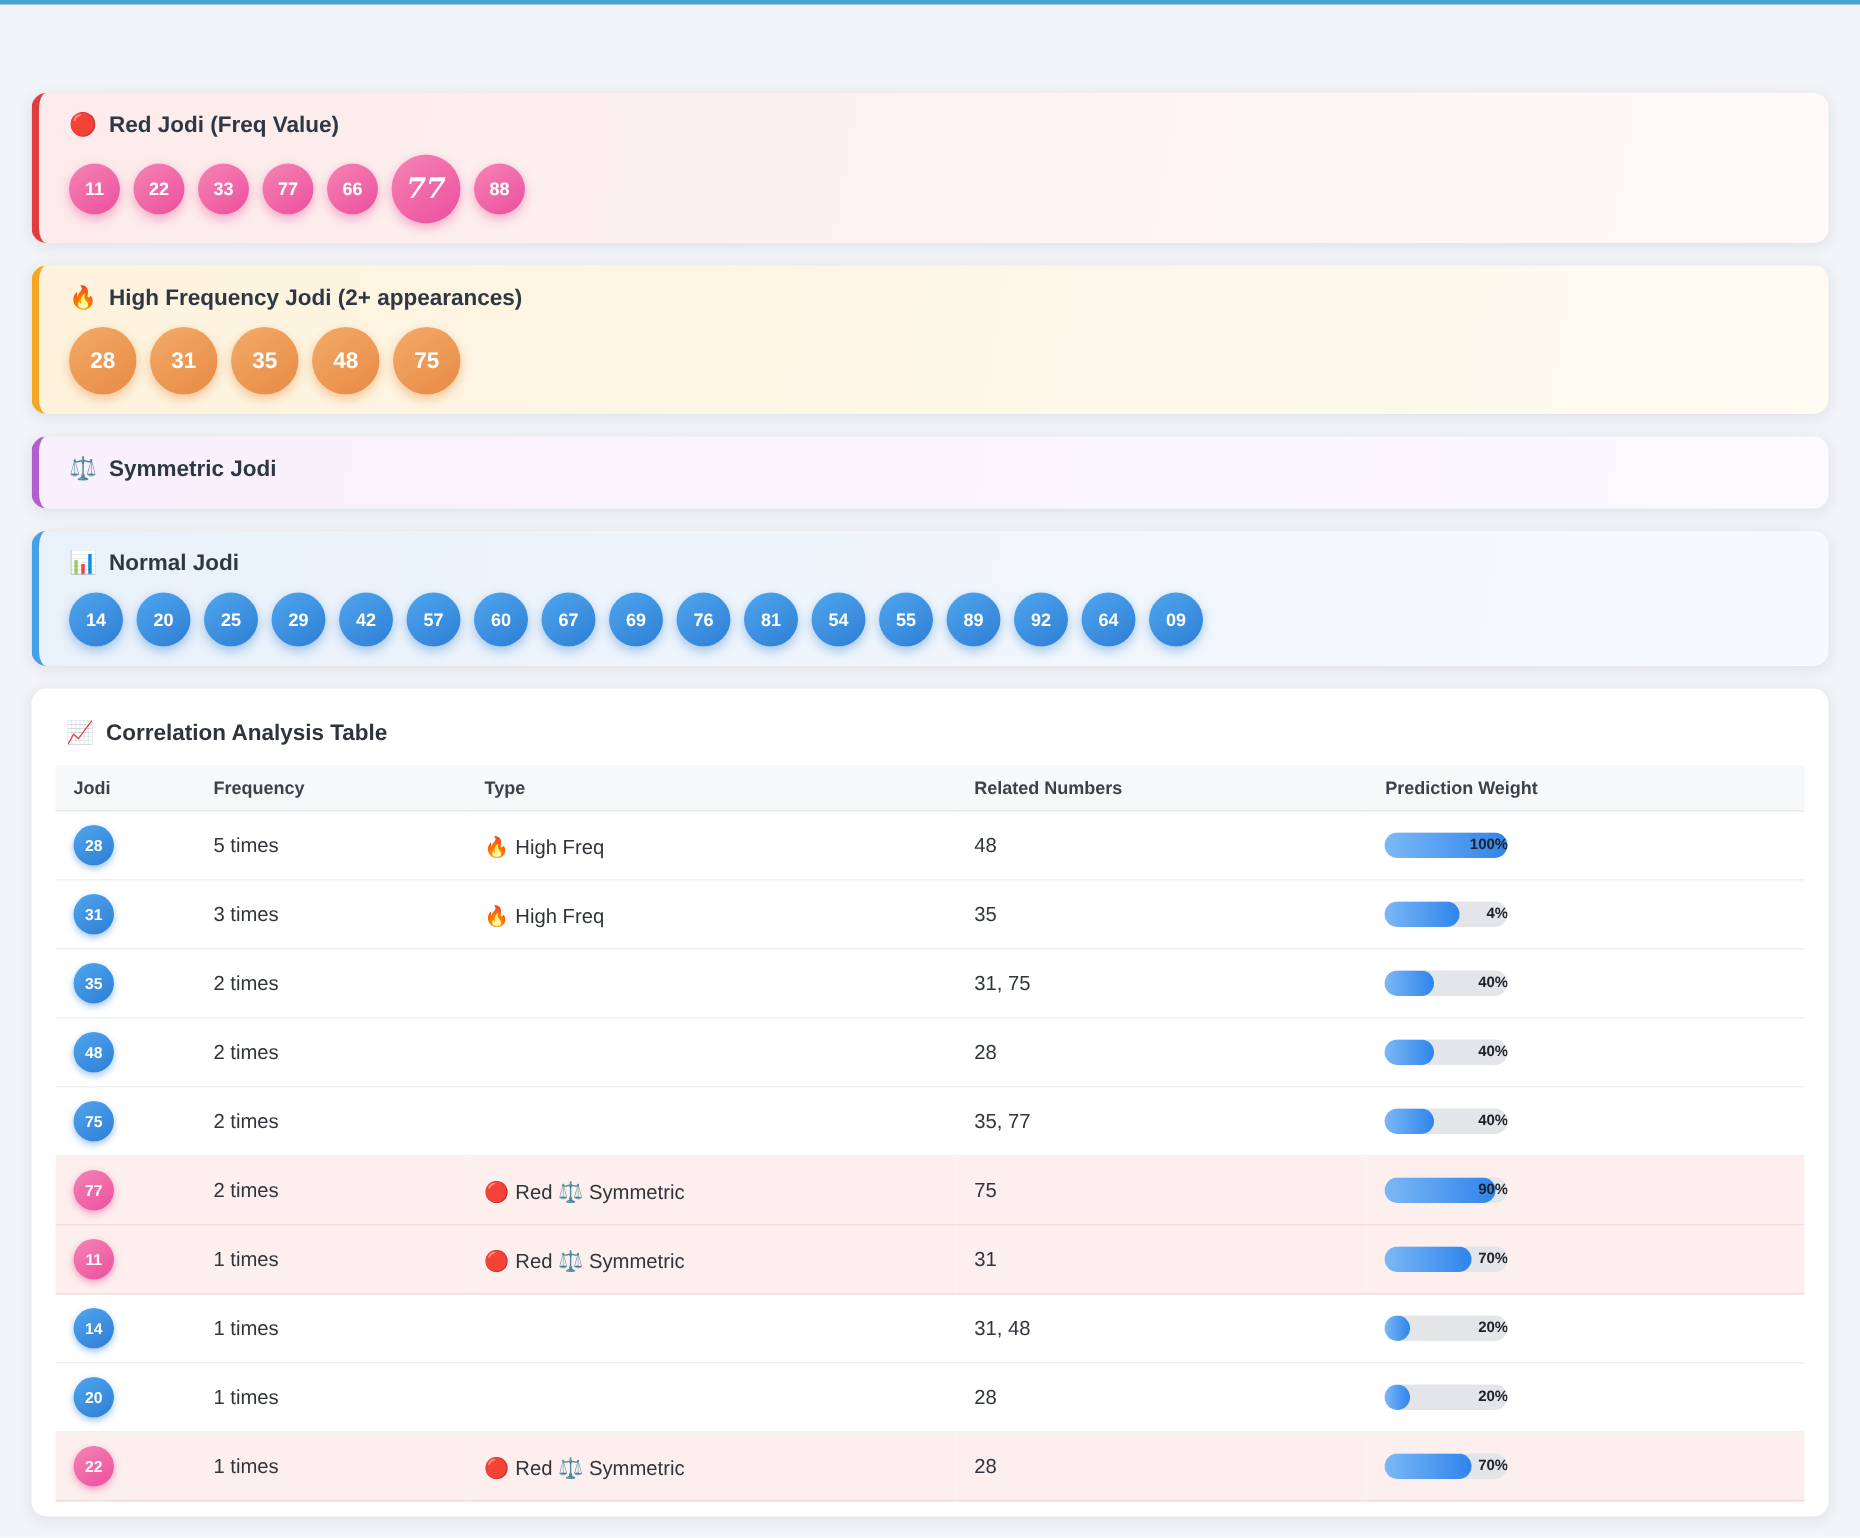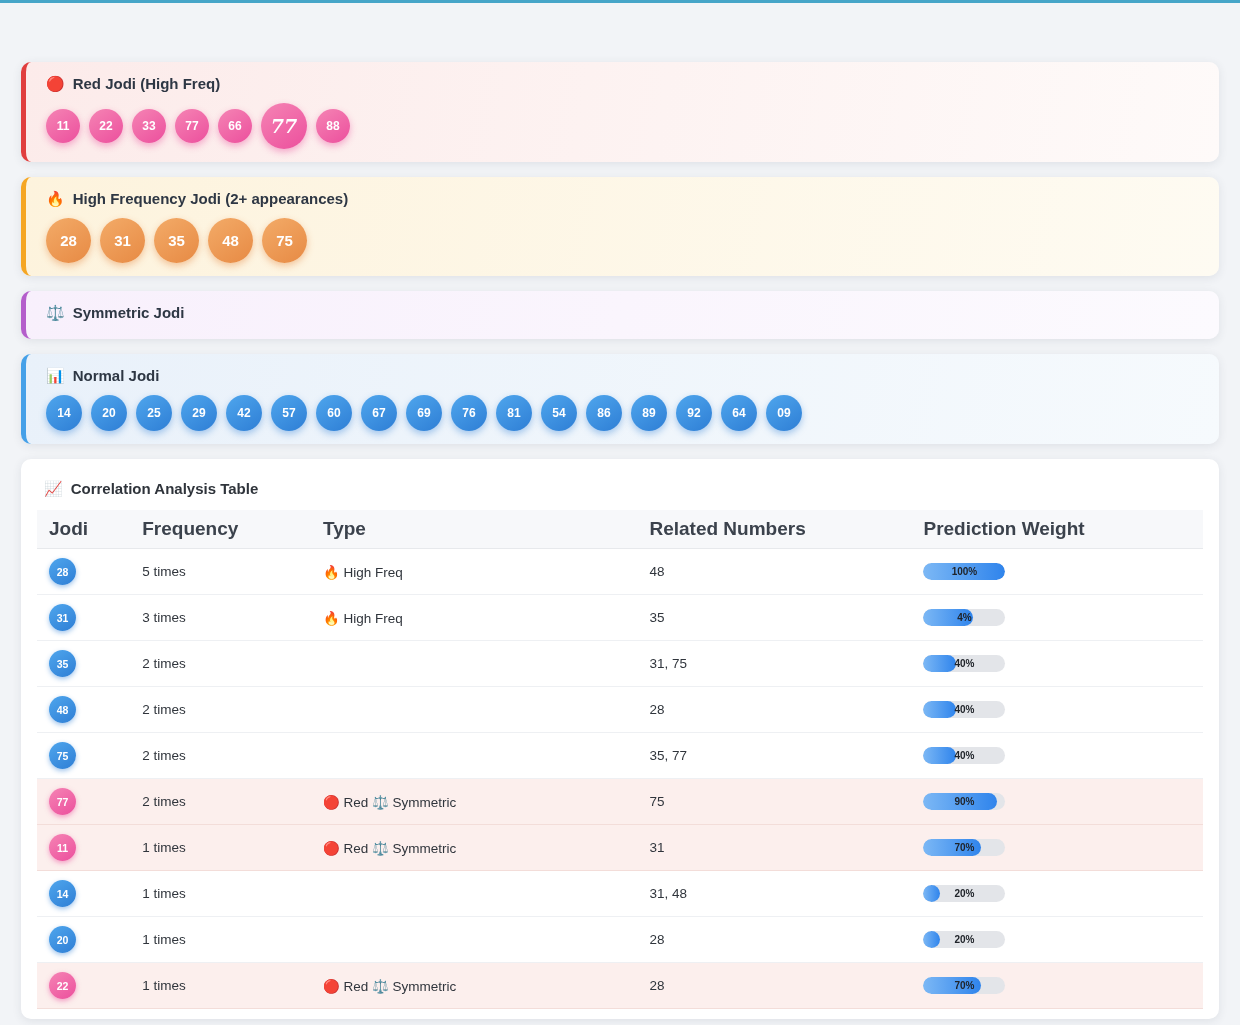--- a/index.html
+++ b/index.html
@@ -57,21 +57,21 @@
 
   .table-card { padding:16px 16px 10px 16px; }
   .table-title {
     display:flex; align-items:center; gap:8px;
     font-size:15px; font-weight:bold; color:#2f343b;
     margin:5px 0 13px 7px;
   }
   table { width:100%; border-collapse:collapse; table-layout:fixed; }
   thead th {
     background:#f7f8fa; text-align:left;
-    font-size:19px; font-weight:bold; color:#3b424c;
+    font-size:12px; font-weight:bold; color:#3b424c;
     padding:8px 12px; border-bottom:1px solid #e7e9ec;
   }
   tbody td {
     padding:9px 12px; font-size:13.5px; color:#30353c;
     border-bottom:1px solid #eef0f3; vertical-align:middle;
     height:45px;
   }
   tbody tr.highlight td { background:var(--hl,#fcefed); border-bottom-color:#f3ddd9; }
   .mini-badge {
     width:27px; height:27px; font-size:10.5px;
@@ -84,35 +84,35 @@
 
   .weight-track {
     position:relative; width:82px; height:17px;
     background:var(--track,#e3e5e9); border-radius:9px; overflow:hidden;
   }
   .weight-fill {
     position:absolute; left:0; top:0; bottom:0; border-radius:9px;
     background:linear-gradient(90deg, var(--fill-a,#7cb8f5), var(--fill-b,#2f84ec));
   }
   .weight-label {
-    position:absolute; inset:0; text-align:center;
+    position:absolute; inset:0; text-align:right;
     font-size:10px; font-weight:bold; color:#20242a; line-height:17px;
   }
 </style>
 </head>
 <body style="background: rgb(242, 244, 247);">
 
 <div class="topbar" style="background: rgb(70, 165, 200);"></div>
 
 <div class="page">
   <div id="sections">
   <div class="card section-card" style="--accent: #e03e3e; --bg-from: #fcebea; --bg-to: #fefaf9;">
     <div class="section-title">
       <span class="section-icon">🔴</span>
-      <span class="section-label">Red Jodi (High Freq)</span>
+      <span class="section-label">Red Jodi (Freq Value)</span>
     </div>
     <div class="badges">
           <span class="badge pink">11</span>
           <span class="badge pink">22</span>
           <span class="badge pink">33</span>
           <span class="badge pink">77</span>
           <span class="badge pink">66</span>
           <span class="badge pink featured">77</span>
           <span class="badge pink">88</span>
         </div>
@@ -151,21 +151,21 @@
           <span class="badge blue">25</span>
           <span class="badge blue">29</span>
           <span class="badge blue">42</span>
           <span class="badge blue">57</span>
           <span class="badge blue">60</span>
           <span class="badge blue">67</span>
           <span class="badge blue">69</span>
           <span class="badge blue">76</span>
           <span class="badge blue">81</span>
           <span class="badge blue">54</span>
-          <span class="badge blue">86</span>
+          <span class="badge blue">55</span>
           <span class="badge blue">89</span>
           <span class="badge blue">92</span>
           <span class="badge blue">64</span>
           <span class="badge blue">09</span>
         </div>
   </div>
 </div>
 
   <div class="card table-card">
     <div class="table-title">

